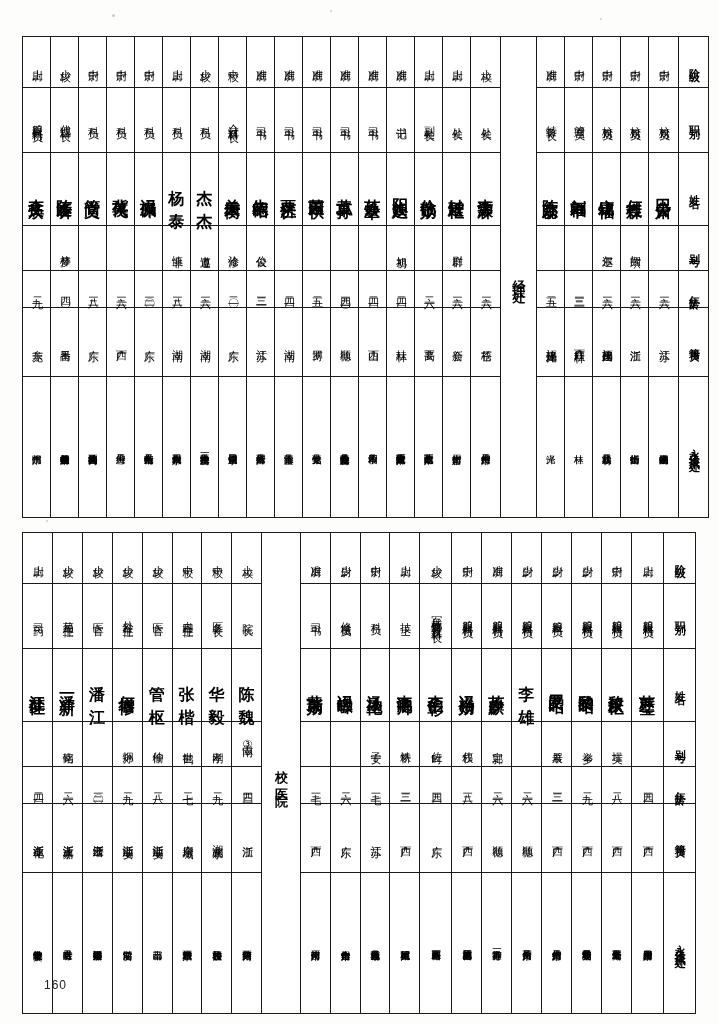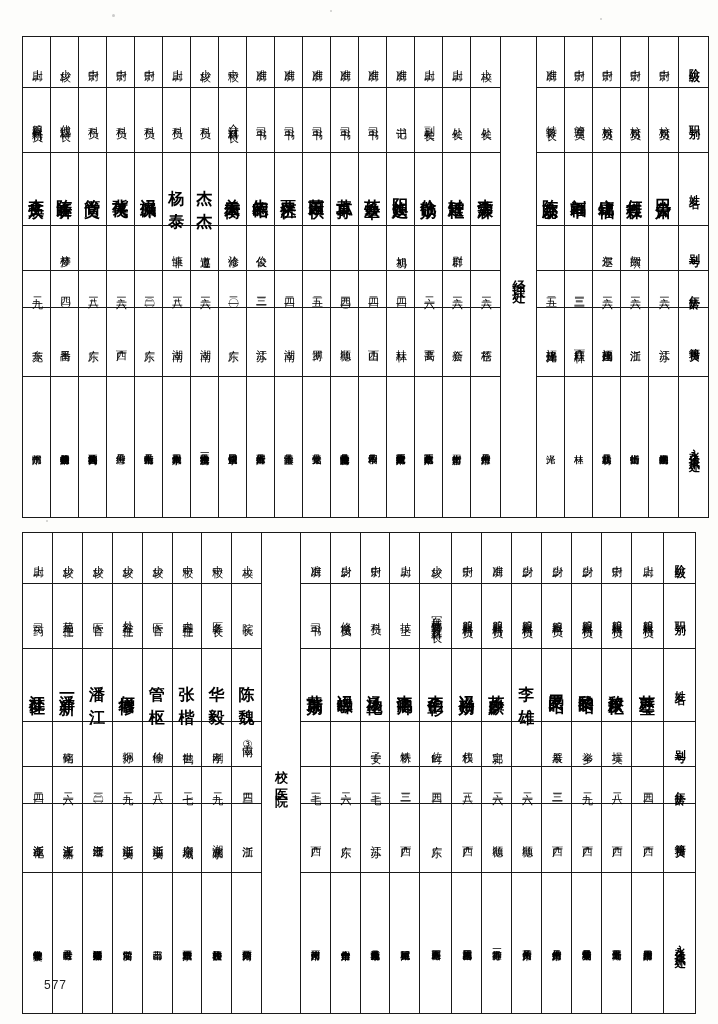--- a/index.html
+++ b/index.html
@@ -1167,14 +1167,14 @@
               <div class="v wrapok">广州市四牌楼台里三</div>
             </td>
         <td class="hdr">
               <div class="v">永久通讯处</div>
             </td>
       </tr>
     </tbody>
       </table>
   </div>
 
-  <div class="pagenum">577</div>
+  <div class="pagenum">160</div>
 </div>
 
 </body></html>

